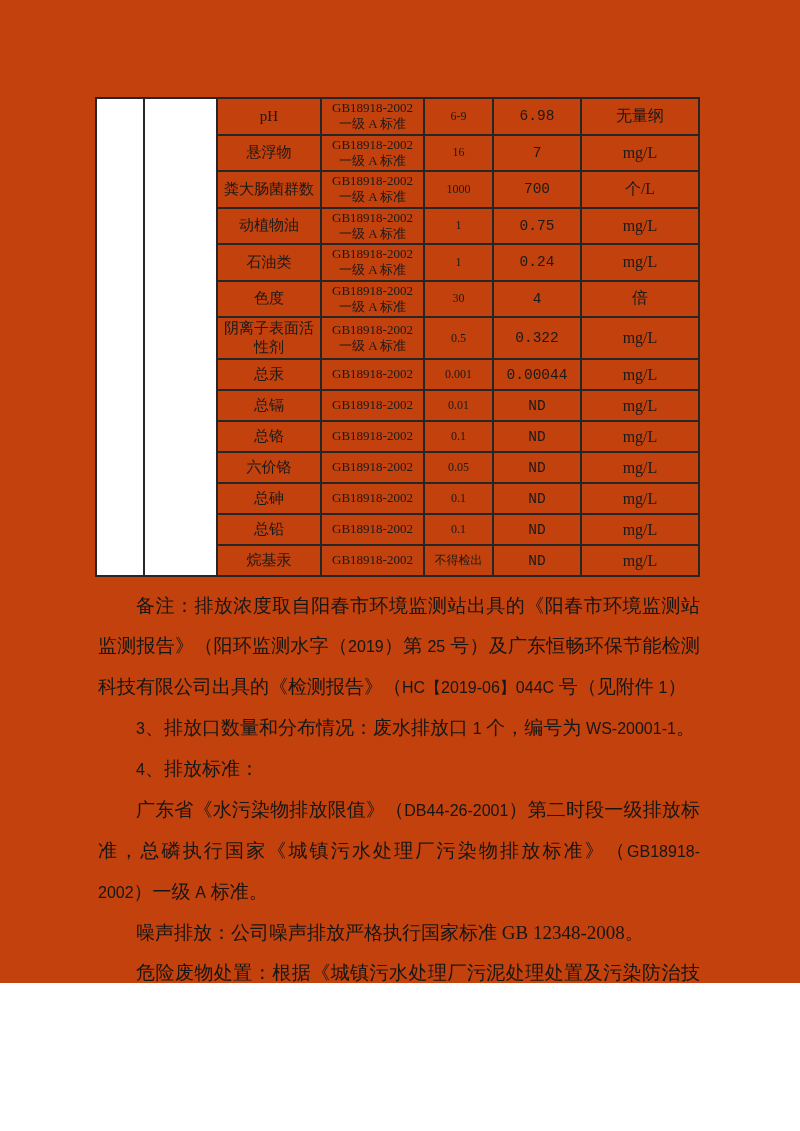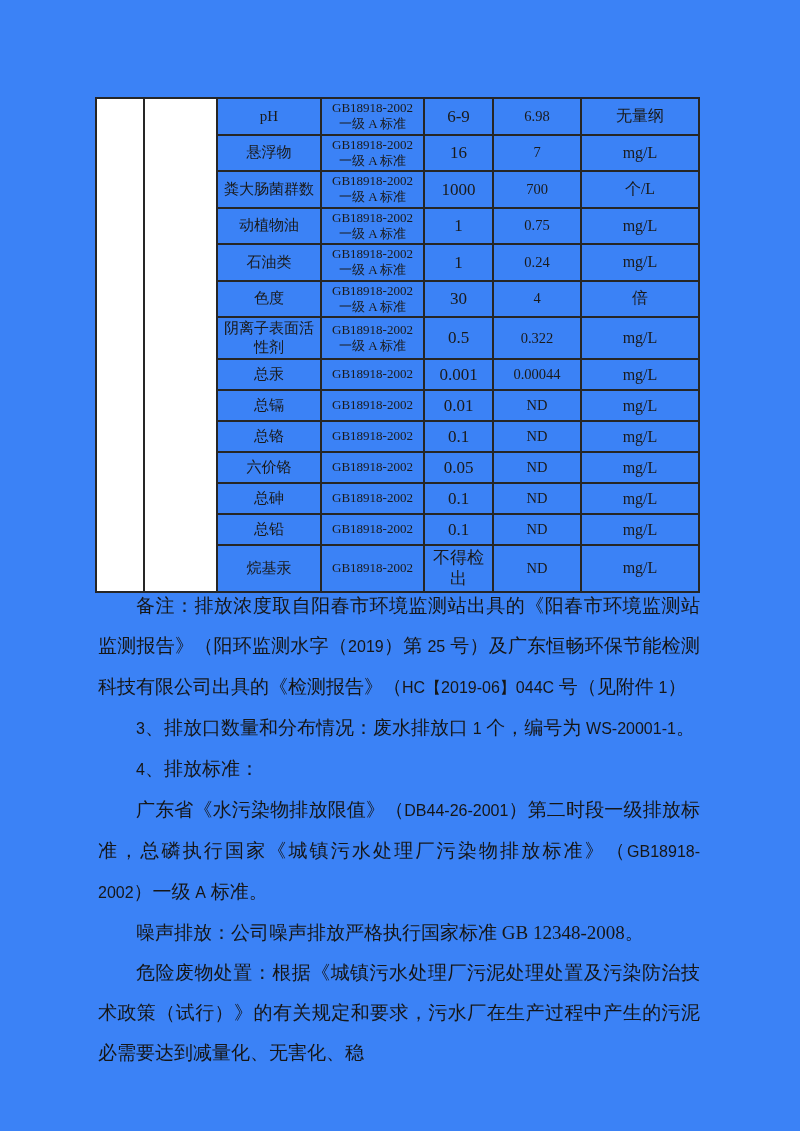--- a/index.html
+++ b/index.html
@@ -3,22 +3,22 @@
 <meta charset="utf-8">
 <style>
   html, body {
     margin: 0;
     padding: 0;
     background: #ffffff;
   }
   .page {
     position: relative;
     width: 800px;
-    height: 1131px;
-    background: #3b82f6;
+    height: 983px;
+    background: #c2410c;
     overflow: hidden;
     font-family: "Liberation Serif", "DejaVu Serif", serif;
     color: #1a1a1a;
   }
   
   .emission-table {
     position: absolute;
     left: 95px;
     top: 97px;
     width: 603px;
@@ -29,22 +29,22 @@
     border: 2px solid #262626;
     text-align: center;
     vertical-align: middle;
     padding: 1px 3px;
     color: #1a1a1a;
     font-family: "Liberation Serif", "DejaVu Serif", serif;
   }
   .emission-table tr { height: 31px; }
   td.param { font-size: 15px; }
   td.std   { font-size: 13px; line-height: 1.25; white-space: pre-line; }
-  td.limit { font-size: 17px; line-height: 1.25; }
-  td.val   { font-size: 14.5px; }
+  td.limit { font-size: 12px; line-height: 1.25; }
+  td.val   { font-size: 14.5px; font-family: Liberation Mono, monospace; }
   td.unit  { font-size: 16px; }
   td.spacer-cell { background: #ffffff; }
   
   .text-block {
     position: absolute;
     left: 98px;
     top: 586px;
     width: 602px;
     font-size: 19px;
     line-height: 40px;

